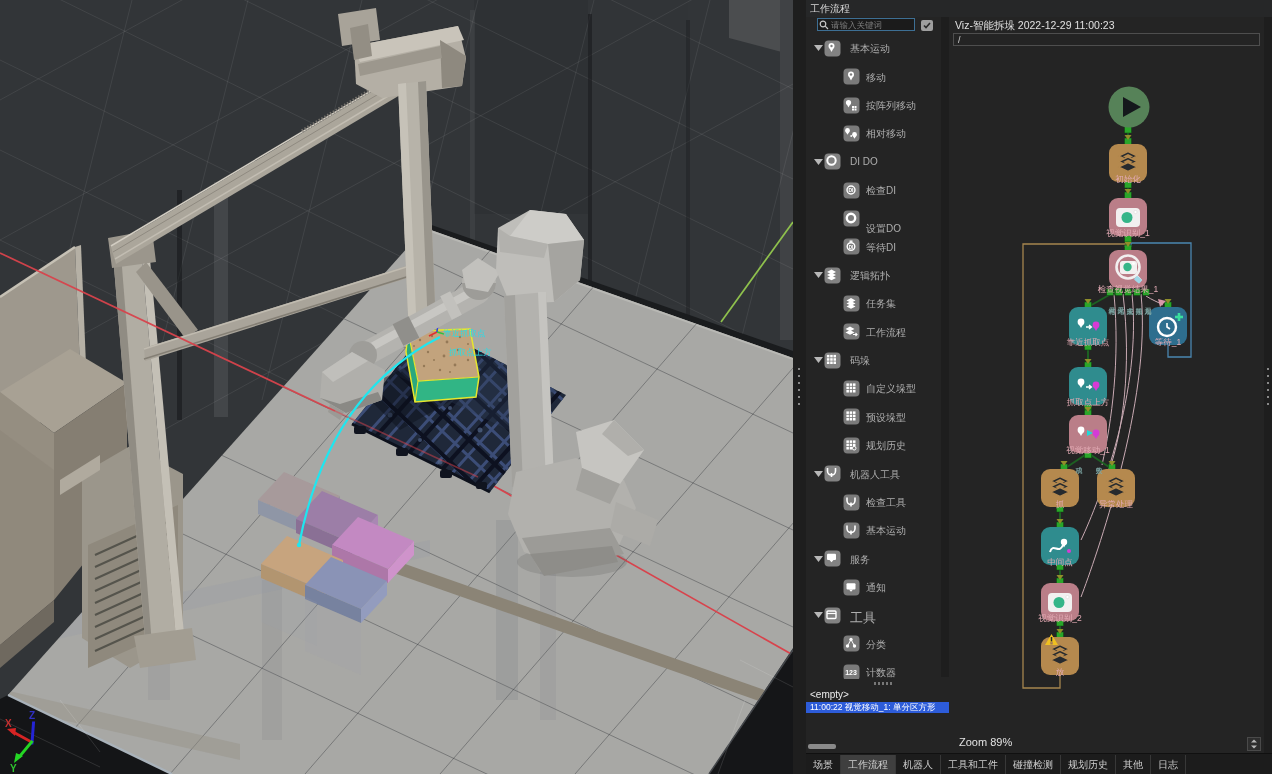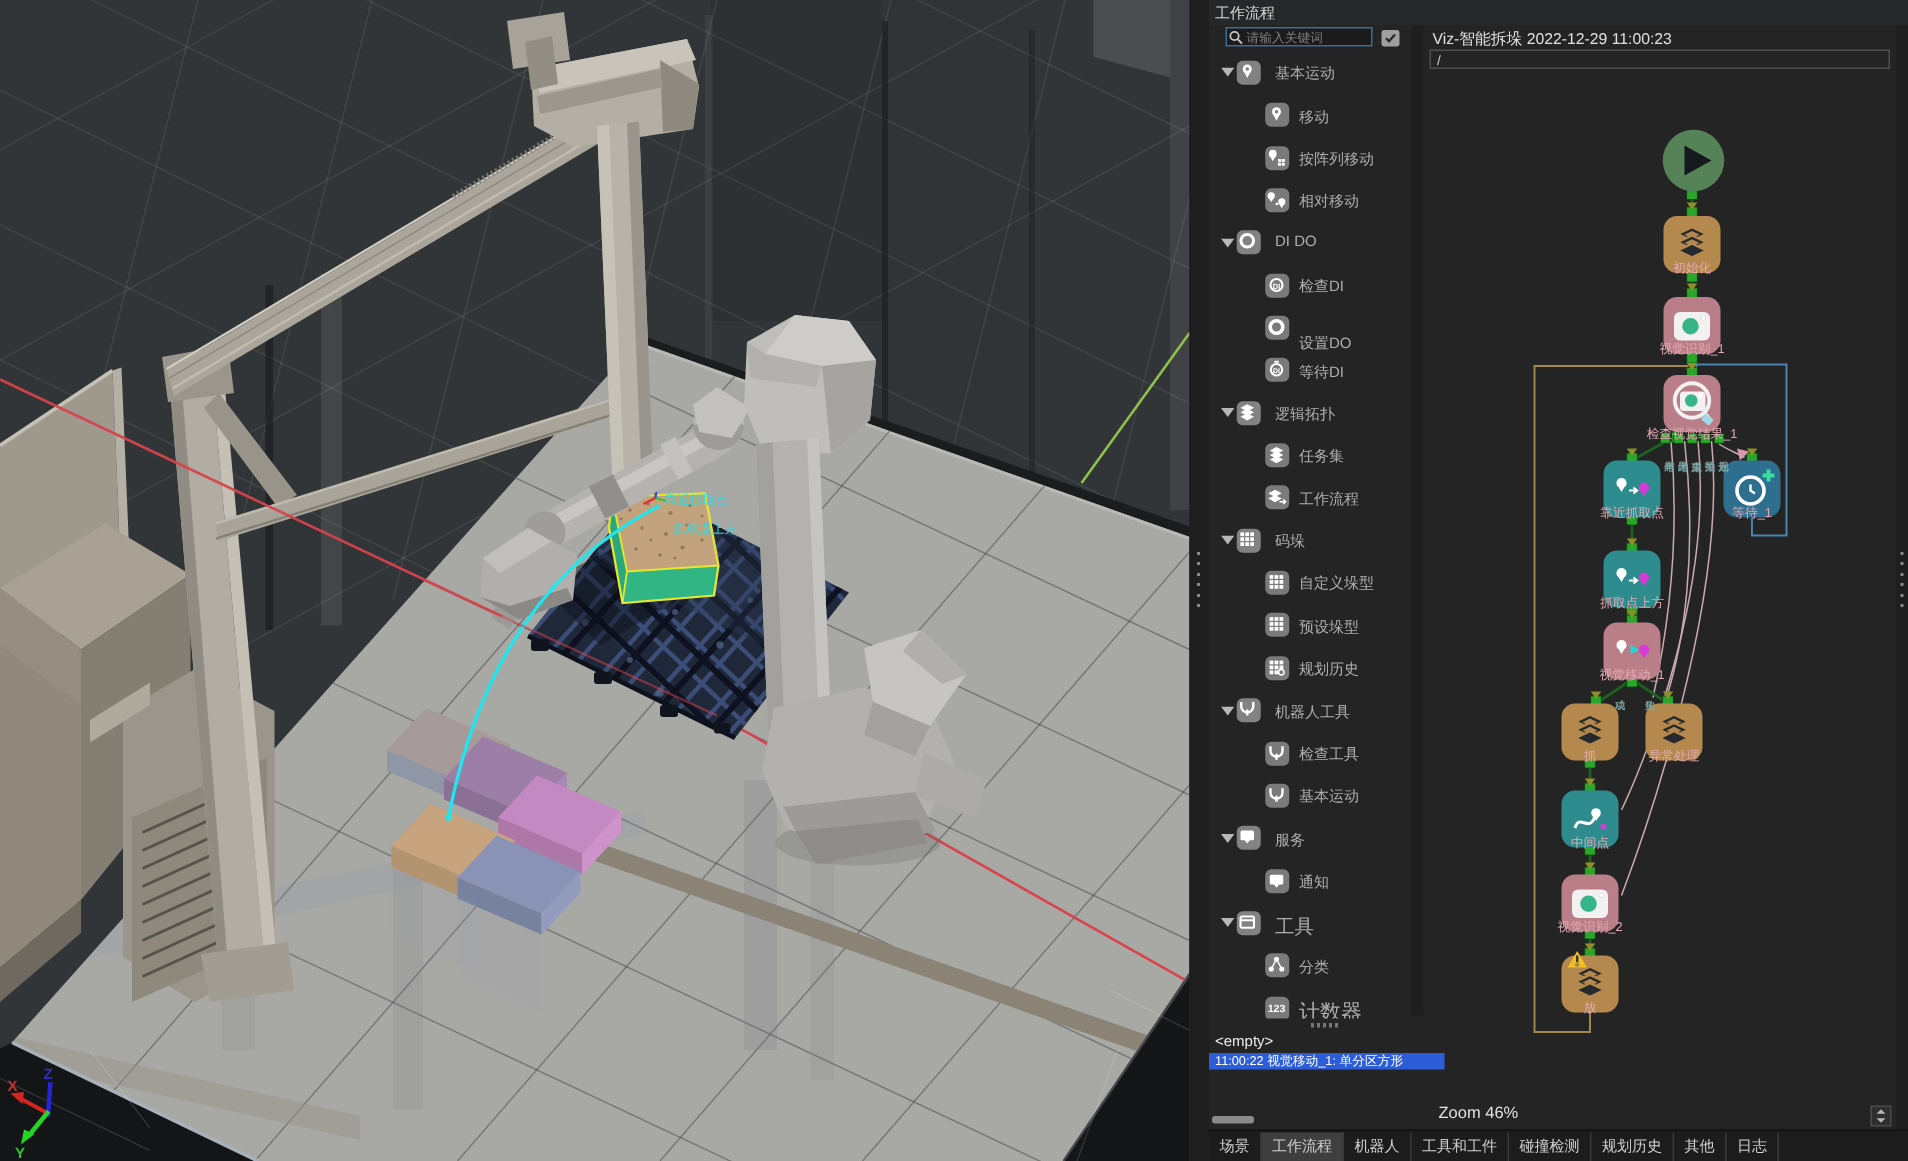--- a/index.html
+++ b/index.html
@@ -464,27 +464,27 @@
       <circle cx="8.0" cy="4.5" r="1.7" fill="#ffffff"></circle>
       <circle cx="4.5" cy="11.0" r="1.7" fill="#ffffff"></circle>
       <circle cx="11.5" cy="11.0" r="1.7" fill="#ffffff"></circle>
       <path d="M8.0,4.5 L4.5,11.0 M8.0,4.5 L11.5,11.0" stroke="#ffffff" stroke-width="1"></path>
     </svg>
 <div class="abs" style="left:60px;top:637.5px;font-size:10px;color:#aeaeae">分类</div>
 <svg class="abs" style="left:36.5px;top:663.5px" width="17" height="17">
       <rect x="0.5" y="0.5" width="16" height="16" rx="4" fill="#7a7a7a"></rect>
       <text x="8.0" y="10.8" font-size="7" font-weight="bold" fill="#ffffff" text-anchor="middle">123</text>
     </svg>
-<div class="abs" style="left:60px;top:666px;font-size:14px;color:#aeaeae">计数器</div>
+<div class="abs" style="left:60px;top:666px;font-size:10px;color:#aeaeae">计数器</div>
 <div class="abs" style="left:0;top:679px;width:143px;height:95px;background:#242424"></div>
 <div class="abs" style="left:68px;top:682px;width:20px;height:3px;background:repeating-linear-gradient(90deg,#777 0 2px,transparent 2px 4px)"></div>
 <div class="abs" style="left:4px;top:689px;font-size:10px;font-weight:normal;color:#ececec">&lt;empty&gt;</div>
-<div class="abs" style="left:0px;top:702px;width:157px;height:11px;background:#2d5cd9;color:#fff;font-size:8.5px;line-height:11px;padding-left:4px;white-space:nowrap;overflow:hidden">11:00:22 视觉移动_1: 单分区方形</div>
+<div class="abs" style="left:0px;top:702px;width:143px;height:11px;background:#2d5cd9;color:#fff;font-size:8.5px;line-height:11px;padding-left:4px;white-space:nowrap;overflow:hidden">11:00:22 视觉移动_1: 单分区方形</div>
 <div class="abs" style="left:2px;top:744px;width:28px;height:5px;background:#8a8a8a;border-radius:2px"></div>
-<div class="abs" style="left:153px;top:736px;font-size:11px;color:#e2e2e2">Zoom 46%</div>
+<div class="abs" style="left:153px;top:736px;font-size:11px;color:#e2e2e2">Zoom 89%</div>
 <div class="abs" style="left:441px;top:737px;width:14px;height:14px;background:#2e2e2e;border:1px solid #4a4a4a"></div>
 <svg class="abs" style="left:441px;top:737px" width="14" height="14">
       <polygon points="7,2.5 10,5.5 4,5.5" fill="#b8b8b8"></polygon>
       <polygon points="7,11.5 10,8.5 4,8.5" fill="#b8b8b8"></polygon>
     </svg>
 <div class="abs" style="left:135px;top:17px;width:8px;height:660px;background:#1e1e1e"></div>
 <div class="abs" style="left:458px;top:17px;width:8px;height:736px;background:#1e1e1e"></div>
 <div class="abs" style="left:461px;top:368px;width:2px;height:40px;background:repeating-linear-gradient(#888 0 2px,transparent 2px 7px)"></div>
 <div class="abs" style="left:0;top:753px;width:466px;height:21px;background:#1c1c1c;border-top:1px solid #101010;white-space:nowrap"><span style="display:inline-block;height:20px;line-height:20px;padding:0 7px;font-size:10px;color:#cfcfcf;border-right:1px solid #383838">场景</span><span style="display:inline-block;background:#3f3f3f;height:20px;line-height:20px;padding:0 7px;font-size:10px;color:#cfcfcf;border-right:1px solid #383838">工作流程</span><span style="display:inline-block;height:20px;line-height:20px;padding:0 7px;font-size:10px;color:#cfcfcf;border-right:1px solid #383838">机器人</span><span style="display:inline-block;height:20px;line-height:20px;padding:0 7px;font-size:10px;color:#cfcfcf;border-right:1px solid #383838">工具和工件</span><span style="display:inline-block;height:20px;line-height:20px;padding:0 7px;font-size:10px;color:#cfcfcf;border-right:1px solid #383838">碰撞检测</span><span style="display:inline-block;height:20px;line-height:20px;padding:0 7px;font-size:10px;color:#cfcfcf;border-right:1px solid #383838">规划历史</span><span style="display:inline-block;height:20px;line-height:20px;padding:0 7px;font-size:10px;color:#cfcfcf;border-right:1px solid #383838">其他</span><span style="display:inline-block;height:20px;line-height:20px;padding:0 7px;font-size:10px;color:#cfcfcf;border-right:1px solid #383838">日志</span></div>
 </div>

